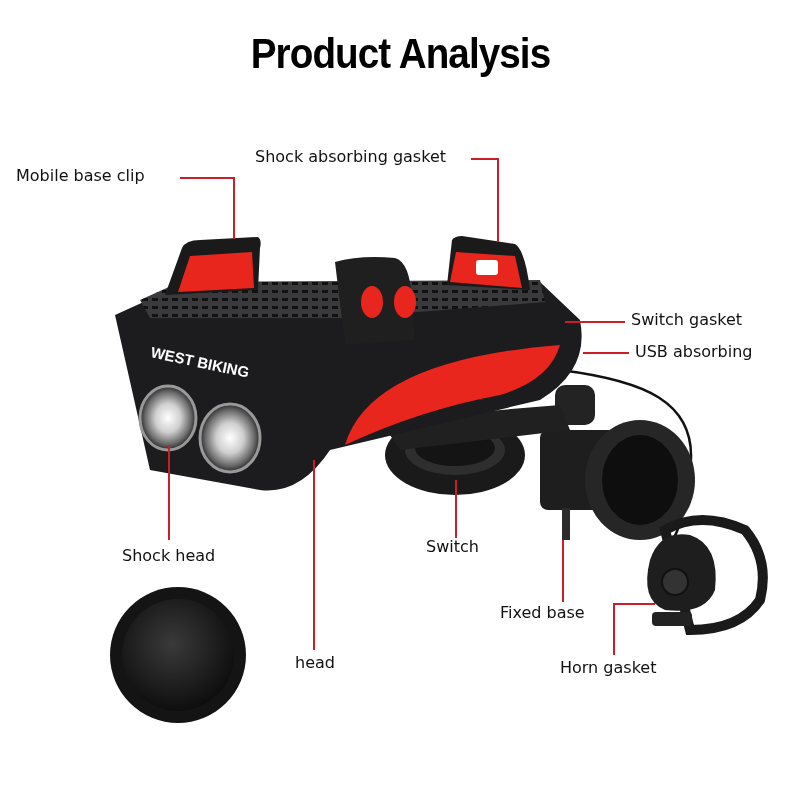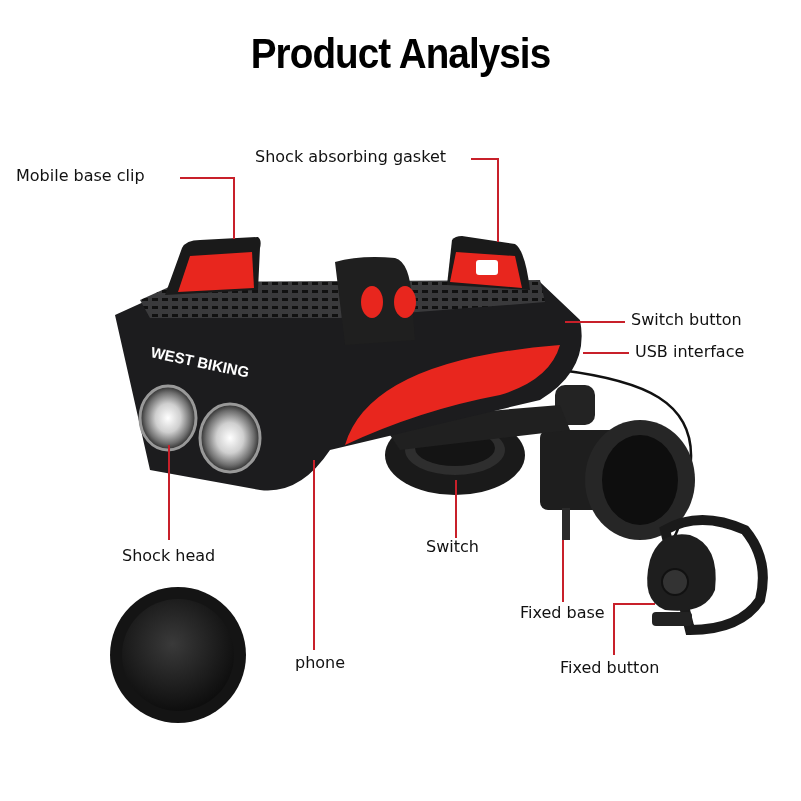--- a/index.html
+++ b/index.html
@@ -104,19 +104,19 @@
 
 <div class="lead" style="left:168px;top:445px;width:2px;height:95px"></div>
 <div class="lead" style="left:455px;top:480px;width:2px;height:58px"></div>
 <div class="lead" style="left:313px;top:460px;width:2px;height:190px"></div>
 <div class="lead" style="left:562px;top:540px;width:2px;height:62px"></div>
 <div class="lead" style="left:613px;top:603px;width:42px;height:2px"></div>
 <div class="lead" style="left:613px;top:603px;width:2px;height:52px"></div>
 
 <div class="label" style="left:16px;top:166px">Mobile base clip</div>
 <div class="label" style="left:255px;top:147px">Shock absorbing gasket</div>
-<div class="label" style="left:631px;top:310px">Switch button</div>
-<div class="label" style="left:635px;top:342px">USB interface</div>
+<div class="label" style="left:631px;top:310px">Switch gasket</div>
+<div class="label" style="left:635px;top:342px">USB absorbing</div>
 <div class="label" style="left:122px;top:546px">Shock head</div>
 <div class="label" style="left:426px;top:537px">Switch</div>
-<div class="label" style="left:520px;top:603px">Fixed base</div>
-<div class="label" style="left:295px;top:653px">phone</div>
-<div class="label" style="left:560px;top:658px">Fixed button</div>
+<div class="label" style="left:500px;top:603px">Fixed base</div>
+<div class="label" style="left:295px;top:653px">head</div>
+<div class="label" style="left:560px;top:658px">Horn gasket</div>
 
 </body></html>

